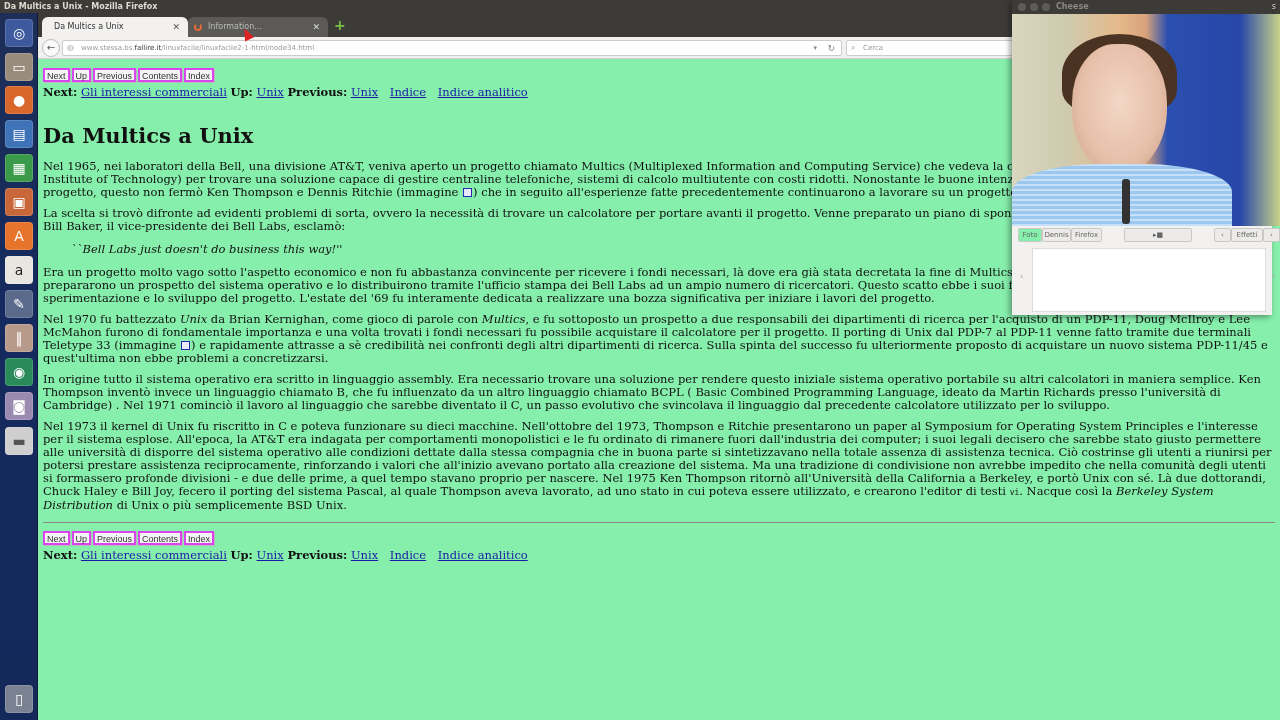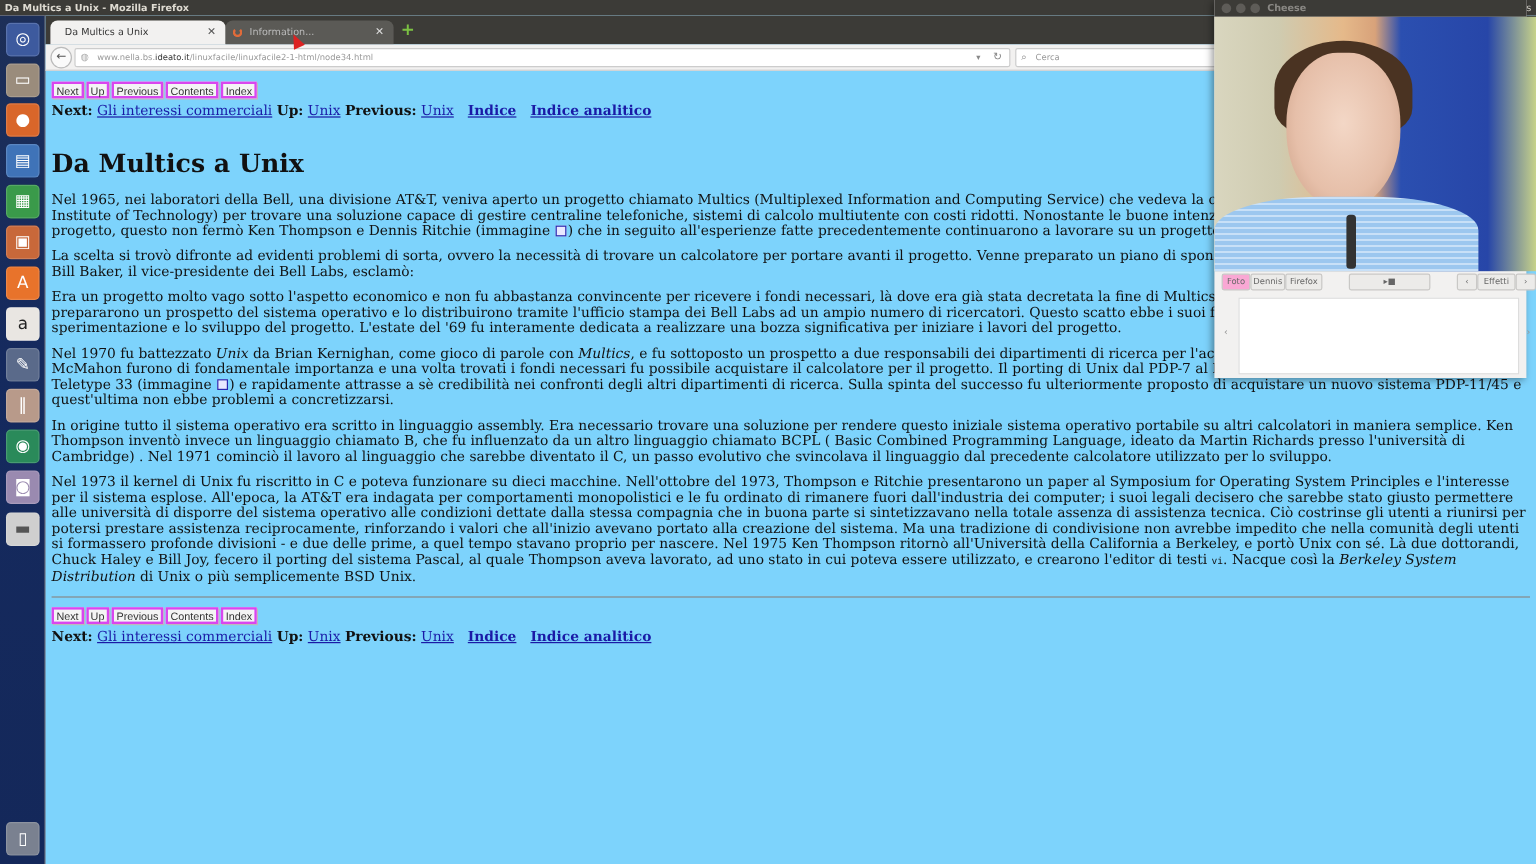--- a/index.html
+++ b/index.html
@@ -11,21 +11,21 @@
   #topbar .title { position: absolute; left: 4px; top: 0; font-weight: bold; }
   #topbar .indicators { position: absolute; right: 4px; top: 0; display: flex; gap: 9px; align-items: center; height: 13px; }
   .rec-dot { width: 9px; height: 9px; border-radius: 50%; background: radial-gradient(circle at 35% 35%, #ff6b6b, #b00000); display: inline-block; }
   .ind-box { display: inline-block; width: 9px; height: 9px; background: #c8c8c8; color: #333; font-size: 6px; line-height: 9px; text-align: center; }
 
   
   #launcher { position: absolute; left: 0; top: 13px; width: 38px; height: 707px; background: linear-gradient(180deg, #1d2f58 0%, #152a5e 40%, #14285a 100%); border-right: 1px solid #0d1a3a; }
   .launch-item { position: absolute; left: 5px; width: 28px; height: 28px; border-radius: 4px; display: flex; align-items: center; justify-content: center; font-family: "DejaVu Sans", sans-serif; font-size: 14px; color: #fff; box-shadow: inset 0 0 0 1px rgba(255,255,255,0.15); }
 
   
-  #ff { position: absolute; left: 38px; top: 13px; width: 1242px; height: 707px; background: #7dd3fc; }
+  #ff { position: absolute; left: 38px; top: 13px; width: 1242px; height: 707px; background: #86efac; }
   #tabstrip { position: absolute; left: 0; top: 0; width: 100%; height: 24px; background: #3c3b37; }
   .tab { position: absolute; top: 4px; height: 20px; border-radius: 6px 6px 0 0; font-family: "DejaVu Sans", sans-serif; font-size: 8px; line-height: 20px; padding-left: 12px; }
   .tab.active { left: 4px; width: 146px; background: #f2f1f0; color: #333; }
   .tab.inactive { left: 150px; width: 140px; background: #5b5a56; color: #bbb; padding-left: 20px; }
   .tab .close { position: absolute; right: 8px; top: 0; font-size: 9px; color: #555; }
   .tab.inactive .close { color: #ddd; }
   .tab .spinner { position: absolute; left: 6px; top: 6px; width: 8px; height: 8px; border: 2px solid #e06b3a; border-top-color: transparent; border-radius: 50%; }
   .newtab { position: absolute; left: 296px; top: 6px; color: #7bc043; font-family: "DejaVu Sans", sans-serif; font-size: 14px; font-weight: bold; line-height: 12px; }
 
   #navbar { position: absolute; left: 0; top: 24px; width: 100%; height: 22px; background: #f2f1f0; border-bottom: 1px solid #cfcfcf; }
@@ -38,40 +38,40 @@
   .searchbar { position: absolute; left: 808px; top: 3px; width: 170px; height: 16px; background: #fff; border: 1px solid #ccc; border-radius: 2px; font-family: "DejaVu Sans", sans-serif; font-size: 7px; line-height: 14px; color: #999; padding-left: 16px; }
   .searchbar .mag { position: absolute; left: 4px; top: 0; font-size: 8px; color: #888; }
 
   
   #content { position: absolute; left: 5px; top: 55px; width: 1232px; font-size: 11.5px; line-height: 13px; color: #111; }
   .navbtns { display: flex; gap: 2px; height: 14px; }
   .navbtn { border: 2px solid #d946ef; background: #f4f4f4; font-family: "Liberation Sans", sans-serif; font-size: 9px; line-height: 12px; padding: 0 2px; color: #333; box-shadow: 1px 1px 0 #bbb; }
   .navline { margin-top: 4px; font-size: 11.5px; }
   .navline b { font-weight: bold; }
   .navline a { color: #1a1aa6; text-decoration: underline; }
-  .navline a.strong { font-weight: bold; margin-left: 8px; }
+  .navline a.strong { font-weight: normal; margin-left: 8px; }
   h1 { font-size: 21px; font-weight: bold; margin-top: 25px; margin-bottom: 12px; line-height: 24px; }
   p { margin-bottom: 8px; }
   .quote { margin-left: 28px; font-style: italic; margin-top: 10px; margin-bottom: 10px; }
   .imgicon { display: inline-block; width: 9px; height: 9px; border: 1px solid #2a2ab0; background: #e8e8ff; vertical-align: -1px; margin: 0 1px; }
   hr { border: none; border-top: 1px solid #888; margin: 10px 0 8px 0; }
   .footer { font-style: italic; margin-top: 12px; }
 
   
   #cheese { position: absolute; left: 1012px; top: 0; width: 260px; height: 315px; background: #f2f1f0; box-shadow: -2px 2px 6px rgba(0,0,0,0.4); }
   #cheese .titlebar { height: 14px; background: #3c3b37; color: #8a8884; font-family: "DejaVu Sans", sans-serif; font-size: 8px; line-height: 14px; padding-left: 44px; position: relative; font-weight: bold; }
   #cheese .wbtn { position: absolute; top: 3px; width: 8px; height: 8px; border-radius: 50%; background: #5e5c58; }
   #cheese .video { position: absolute; left: 0; top: 14px; width: 268px; height: 212px; background: linear-gradient(90deg, #d9d6bf 0%, #cfcbb0 20%, #e5b98a 40%, #d8a27a 50%, #2b4fb0 58%, #2746a8 85%, #c7d28a 100%); overflow: hidden; }
   #cheese .face { position: absolute; left: 60px; top: 30px; width: 95px; height: 130px; border-radius: 45% 45% 50% 50%; background: radial-gradient(ellipse at 50% 45%, #f3d7c6 0%, #e6bfa9 60%, #c79a80 100%); }
   #cheese .hair { position: absolute; left: 50px; top: 20px; width: 115px; height: 80px; border-radius: 50% 50% 30% 30%; background: #4a3322; }
   #cheese .shirt { position: absolute; left: 0; top: 150px; width: 220px; height: 70px; border-radius: 40% 40% 0 0; background: repeating-linear-gradient(0deg, #9cc7ef 0px, #9cc7ef 3px, #c8e0f7 3px, #c8e0f7 5px); }
   #cheese .mic { position: absolute; left: 110px; top: 165px; width: 8px; height: 45px; background: #333; border-radius: 3px; }
   #cheese .toolbar { position: absolute; left: 0; top: 226px; width: 268px; height: 18px; }
   .seg { position: absolute; top: 2px; height: 14px; background: #ecebe9; border: 1px solid #c9c8c6; border-radius: 2px; font-family: "DejaVu Sans", sans-serif; font-size: 7px; line-height: 12px; color: #666; text-align: center; }
-  .seg.sel { background: #f9a8d4; }
+  .seg.sel { background: #86efac; }
   #cheese .thumbs { position: absolute; left: 20px; top: 248px; width: 234px; height: 64px; background: #fff; border: 1px solid #ddd; }
   #cheese .arrow { position: absolute; top: 272px; font-family: "DejaVu Sans", sans-serif; font-size: 8px; color: #999; }
 
   
   .cursor { position: absolute; left: 242px; top: 28px; width: 0; height: 0; border-left: 5px solid transparent; border-right: 5px solid transparent; border-bottom: 12px solid #d22; transform: rotate(-25deg); }
 </style>
 </head>
 <body>
 
 <div id="topbar">
@@ -115,21 +115,21 @@
       <span class="spinner"></span>
       <span>Information...</span>
       <span class="close">✕</span>
     </div>
     <div class="newtab">+</div>
   </div>
   <div id="navbar">
     <div class="back-btn">←</div>
     <div class="urlbar">
       <span class="globe">◍</span>
-      <span>www.nella.bs.</span><span class="domain">ideato.it</span><span>/linuxfacile/linuxfacile2-1-html/node34.html</span>
+      <span>www.stessa.bs.</span><span class="domain">fallire.it</span><span>/linuxfacile/linuxfacile2-1-html/node34.html</span>
       <span class="dropdown">▾</span>
       <span class="reload">↻</span>
     </div>
     <div class="searchbar">
       <span class="mag">⌕</span>
       <span>Cerca</span>
     </div>
   </div>
 
   <div id="content">
@@ -148,20 +148,21 @@
       <b>Previous:</b>
       <a>Unix</a>
       <a class="strong">Indice</a>
       <a class="strong">Indice analitico</a>
     </div>
 
     <h1>Da Multics a Unix</h1>
 
     <p><span>Nel 1965, nei laboratori della Bell, una divisione AT&amp;T, veniva aperto un progetto chiamato Multics (Multiplexed Information and Computing Service) che vedeva la collaborazione del MIT (Massachusetts Institute of Technology) per trovare una soluzione capace di gestire centraline telefoniche, sistemi di calcolo multiutente con costi ridotti. Nonostante le buone intenzioni, problemi di varia natura fecero fallire il progetto, questo non fermò Ken Thompson e Dennis Ritchie (immagine </span><span class="imgicon"></span><span>) che in seguito all'esperienze fatte precedentemente continuarono a lavorare su un progetto loro.</span></p>
     <p>La scelta si trovò difronte ad evidenti problemi di sorta, ovvero la necessità di trovare un calcolatore per portare avanti il progetto. Venne preparato un piano di sponsorizzazioni ma venne rifiutato, tanto che Bill Baker, il vice-presidente dei Bell Labs, esclamò:</p>
+    <div class="quote">``Bell Labs just doesn't do business this way!''</div>
     <p>Era un progetto molto vago sotto l'aspetto economico e non fu abbastanza convincente per ricevere i fondi necessari, là dove era già stata decretata la fine di Multics in precedenza. Thompson e Ritchie prepararono un prospetto del sistema operativo e lo distribuirono tramite l'ufficio stampa dei Bell Labs ad un ampio numero di ricercatori. Questo scatto ebbe i suoi frutti e venne trovato un calcolatore per la sperimentazione e lo sviluppo del progetto. L'estate del '69 fu interamente dedicata a realizzare una bozza significativa per iniziare i lavori del progetto.</p>
     <p><span>Nel 1970 fu battezzato </span><i>Unix</i><span> da Brian Kernighan, come gioco di parole con </span><i>Multics</i><span>, e fu sottoposto un prospetto a due responsabili dei dipartimenti di ricerca per l'acquisto di un PDP-11, Doug McIlroy e Lee McMahon furono di fondamentale importanza e una volta trovati i fondi necessari fu possibile acquistare il calcolatore per il progetto. Il porting di Unix dal PDP-7 al PDP-11 venne fatto tramite due terminali Teletype 33 (immagine </span><span class="imgicon"></span><span>) e rapidamente attrasse a sè credibilità nei confronti degli altri dipartimenti di ricerca. Sulla spinta del successo fu ulteriormente proposto di acquistare un nuovo sistema PDP-11/45 e quest'ultima non ebbe problemi a concretizzarsi.</span></p>
     <p>In origine tutto il sistema operativo era scritto in linguaggio assembly. Era necessario trovare una soluzione per rendere questo iniziale sistema operativo portabile su altri calcolatori in maniera semplice. Ken Thompson inventò invece un linguaggio chiamato B, che fu influenzato da un altro linguaggio chiamato BCPL ( Basic Combined Programming Language, ideato da Martin Richards presso l'università di Cambridge) . Nel 1971 cominciò il lavoro al linguaggio che sarebbe diventato il C, un passo evolutivo che svincolava il linguaggio dal precedente calcolatore utilizzato per lo sviluppo.</p>
     <p><span>Nel 1973 il kernel di Unix fu riscritto in C e poteva funzionare su dieci macchine. Nell'ottobre del 1973, Thompson e Ritchie presentarono un paper al Symposium for Operating System Principles e l'interesse per il sistema esplose. All'epoca, la AT&amp;T era indagata per comportamenti monopolistici e le fu ordinato di rimanere fuori dall'industria dei computer; i suoi legali decisero che sarebbe stato giusto permettere alle università di disporre del sistema operativo alle condizioni dettate dalla stessa compagnia che in buona parte si sintetizzavano nella totale assenza di assistenza tecnica. Ciò costrinse gli utenti a riunirsi per potersi prestare assistenza reciprocamente, rinforzando i valori che all'inizio avevano portato alla creazione del sistema. Ma una tradizione di condivisione non avrebbe impedito che nella comunità degli utenti si formassero profonde divisioni - e due delle prime, a quel tempo stavano proprio per nascere. Nel 1975 Ken Thompson ritornò all'Università della California a Berkeley, e portò Unix con sé. Là due dottorandi, Chuck Haley e Bill Joy, fecero il porting del sistema Pascal, al quale Thompson aveva lavorato, ad uno stato in cui poteva essere utilizzato, e crearono l'editor di testi </span><span style="font-family:'DejaVu Sans Mono',monospace;font-size:8px">vi</span><span>. Nacque così la </span><i>Berkeley System Distribution</i><span> di Unix o più semplicemente BSD Unix.</span></p>
 
     <hr>
 
     <div class="navbtns">
       <span class="navbtn">Next</span>
       <span class="navbtn">Up</span>

